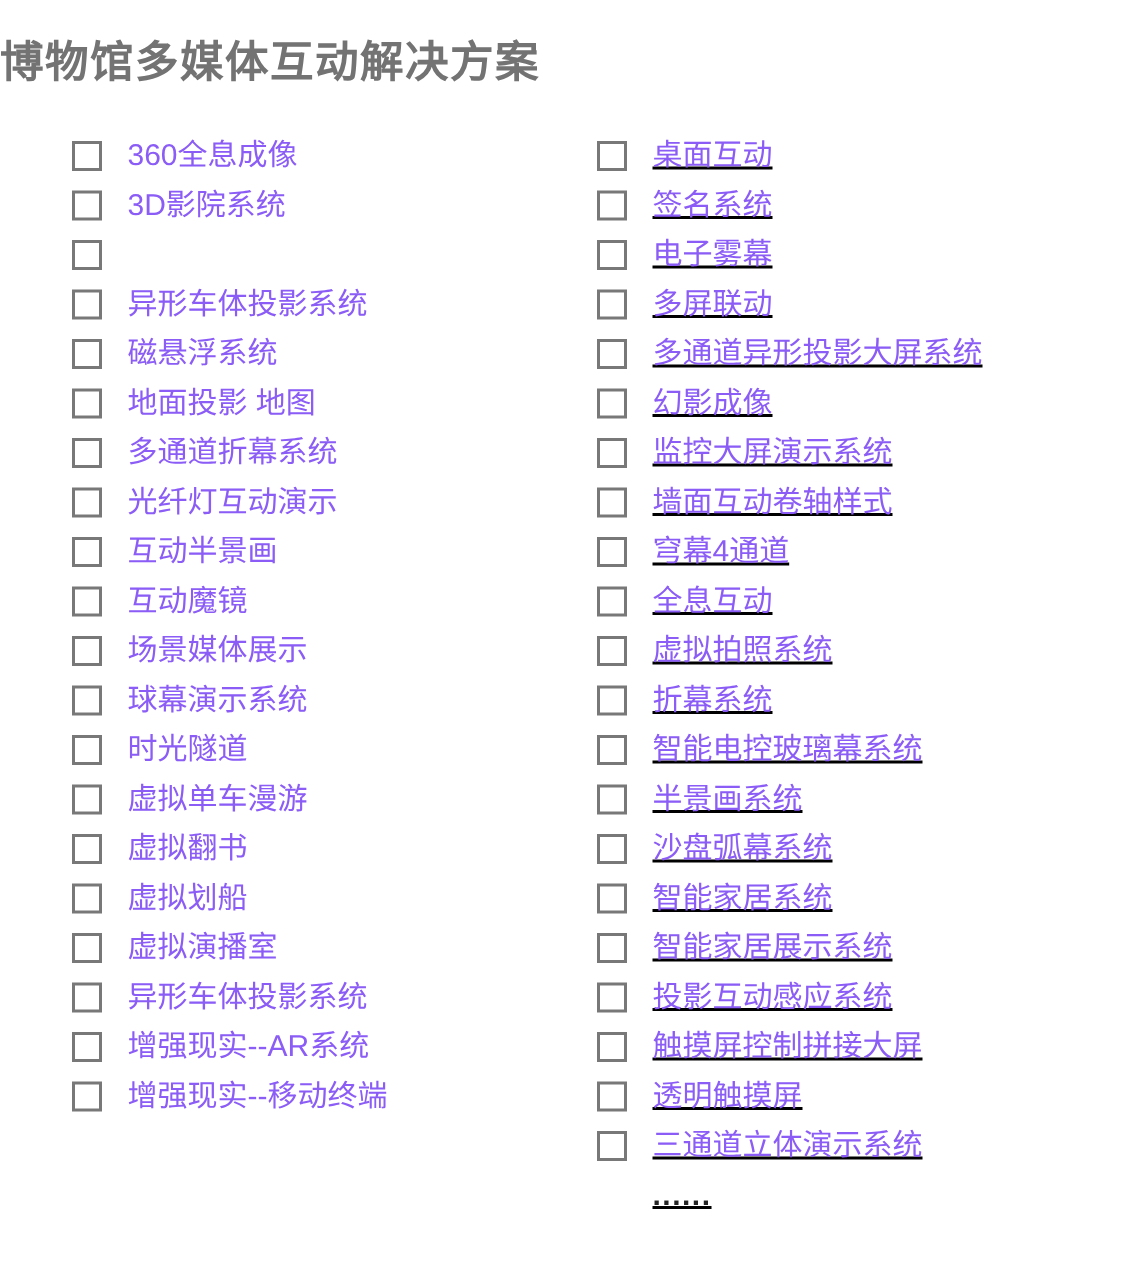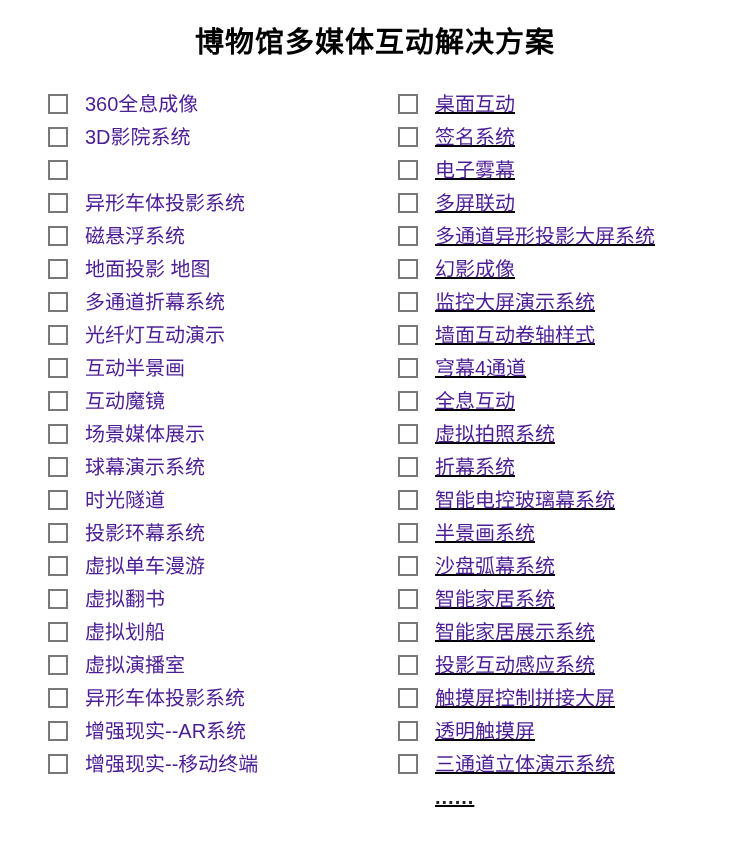--- a/index.html
+++ b/index.html
@@ -13,24 +13,23 @@
     width: 750px;
     height: 844px;
     background: #ffffff;
     overflow: hidden;
   }
   .title {
     margin: 0;
     padding-top: 25px;
     height: 35px;
     line-height: 35px;
-    text-align: center;
     font-size: 29px;
     font-weight: 700;
-    color: #000000;
+    color: #737373;
     letter-spacing: 1px;
   }
   .columns {
     display: flex;
     margin-top: 27px;
   }
   .col {
     display: flex;
     flex-direction: column;
   }
@@ -53,21 +52,21 @@
     width: 16px;
     height: 16px;
     border: 2px solid #787878;
     background: #ffffff;
     margin-right: 17px;
     flex: 0 0 auto;
     cursor: pointer;
   }
   .label {
     font-size: 20px;
-    color: #4c1d95;
+    color: #8b5cf6;
     white-space: nowrap;
     line-height: 1;
   }
   .ellipsis-row {
     height: 33px;
     display: flex;
     align-items: center;
     
     padding-left: 37px;
   }
@@ -133,24 +132,20 @@
         <div class="row">
           <span class="checkbox"></span>
           <span class="label">球幕演示系统</span>
         </div>
         <div class="row">
           <span class="checkbox"></span>
           <span class="label">时光隧道</span>
         </div>
         <div class="row">
           <span class="checkbox"></span>
-          <span class="label">投影环幕系统</span>
-        </div>
-        <div class="row">
-          <span class="checkbox"></span>
           <span class="label">虚拟单车漫游</span>
         </div>
         <div class="row">
           <span class="checkbox"></span>
           <span class="label">虚拟翻书</span>
         </div>
         <div class="row">
           <span class="checkbox"></span>
           <span class="label">虚拟划船</span>
         </div>

